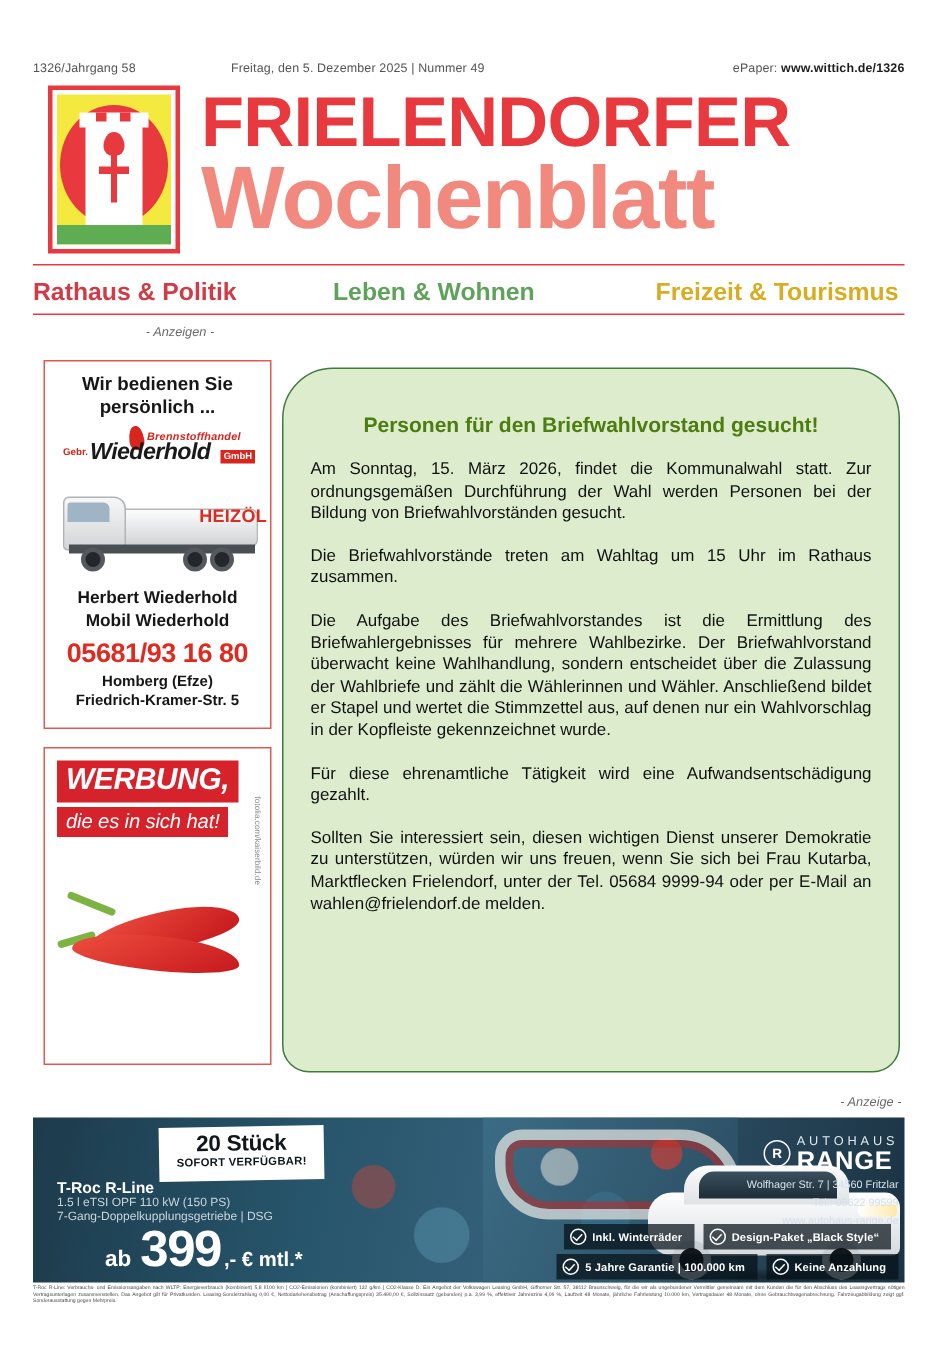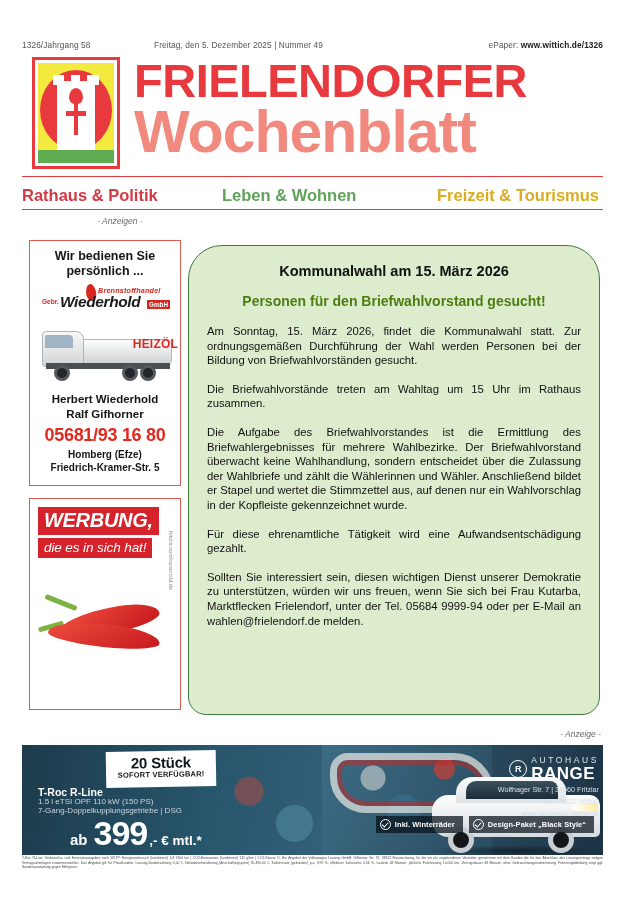--- a/index.html
+++ b/index.html
@@ -350,21 +350,21 @@
       <div class="t-cab"></div>
       <div class="t-win"></div>
       <div class="t-chassis"></div>
       <div class="t-wheel t-w1"></div>
       <div class="t-wheel t-w2"></div>
       <div class="t-wheel t-w3"></div>
       <div class="t-heizol">HEIZÖL</div>
     </div>
     <div class="pers">
       <div>Herbert Wiederhold</div>
-      <div>Ralf Gifhorner</div>
+      <div>Mobil Wiederhold</div>
     </div>
     <div class="phone">05681/93 16 80</div>
     <div class="addr">
       <div>Homberg (Efze)</div>
       <div>Friedrich-Kramer-Str. 5</div>
     </div>
   </div>
 
   <div class="ad-werb">
     <div class="w-band1">WERBUNG,</div><br>
@@ -372,21 +372,20 @@
     <div class="chili">
       <div class="c-stem s1"></div>
       <div class="c-stem s2"></div>
       <div class="c-body c1"></div>
       <div class="c-body c2"></div>
       <div class="c-credit">fotolia.com/kaiserbild.de</div>
     </div>
   </div>
 
   <div class="article">
-    <div class="a-h1">Kommunalwahl am 15. März 2026</div>
     <div class="a-h2">Personen für den Briefwahlvorstand gesucht!</div>
     <div class="a-p">Am Sonntag, 15. März 2026, findet die Kommunalwahl statt. Zur ordnungsgemäßen Durchführung der Wahl werden Personen bei der Bildung von Briefwahlvorständen gesucht.</div>
     <div class="a-p">Die Briefwahlvorstände treten am Wahltag um 15 Uhr im Rathaus zusammen.</div>
     <div class="a-p">Die Aufgabe des Briefwahlvorstandes ist die Ermittlung des Briefwahlergebnisses für mehrere Wahlbezirke. Der Briefwahlvorstand überwacht keine Wahlhandlung, sondern entscheidet über die Zulassung der Wahlbriefe und zählt die Wählerinnen und Wähler. Anschließend bildet er Stapel und wertet die Stimmzettel aus, auf denen nur ein Wahlvorschlag in der Kopfleiste gekennzeichnet wurde.</div>
     <div class="a-p">Für diese ehrenamtliche Tätigkeit wird eine Aufwandsentschädigung gezahlt.</div>
     <div class="a-p">Sollten Sie interessiert sein, diesen wichtigen Dienst unserer Demokratie zu unterstützen, würden wir uns freuen, wenn Sie sich bei Frau Kutarba, Marktflecken Frielendorf, unter der Tel. 05684 9999-94 oder per E-Mail an wahlen@frielendorf.de melden.</div>
   </div>
 
   <div class="anzeige-right">- Anzeige -</div>
 
@@ -435,17 +434,27 @@
     <div class="feat-row">
       <div class="feat">
           <span class="ck"></span>
           <span>Inkl. Winterräder</span>
         </div>
       <div class="feat">
           <span class="ck"></span>
           <span>Design-Paket „Black Style“</span>
         </div>
     </div>
+    <div class="feat-row">
+      <div class="feat">
+          <span class="ck"></span>
+          <span>5 Jahre Garantie | 100.000 km</span>
+        </div>
+      <div class="feat">
+          <span class="ck"></span>
+          <span>Keine Anzahlung</span>
+        </div>
+    </div>
   </div>
 
   <div class="legal">T-Roc R-Line: Verbrauchs- und Emissionsangaben nach WLTP: Energieverbrauch (kombiniert) 5,8 l/100 km | CO2-Emissionen (kombiniert) 132 g/km | CO2-Klasse D. Ein Angebot der Volkswagen Leasing GmbH, Gifhorner Str. 57, 38112 Braunschweig, für die wir als ungebundener Vermittler gemeinsam mit dem Kunden die für den Abschluss des Leasingvertrags nötigen Vertragsunterlagen zusammenstellen. Das Angebot gilt für Privatkunden. Leasing-Sonderzahlung 0,00 €, Nettodarlehensbetrag (Anschaffungspreis) 35.490,00 €, Sollzinssatz (gebunden) p.a. 3,99 %, effektiver Jahreszins 4,06 %, Laufzeit 48 Monate, jährliche Fahrleistung 10.000 km, Vertragsdauer 48 Monate, ohne Gebrauchtwagenabrechnung. Fahrzeugabbildung zeigt ggf. Sonderausstattung gegen Mehrpreis.</div>
 
 </div>
 
 </body></html>

